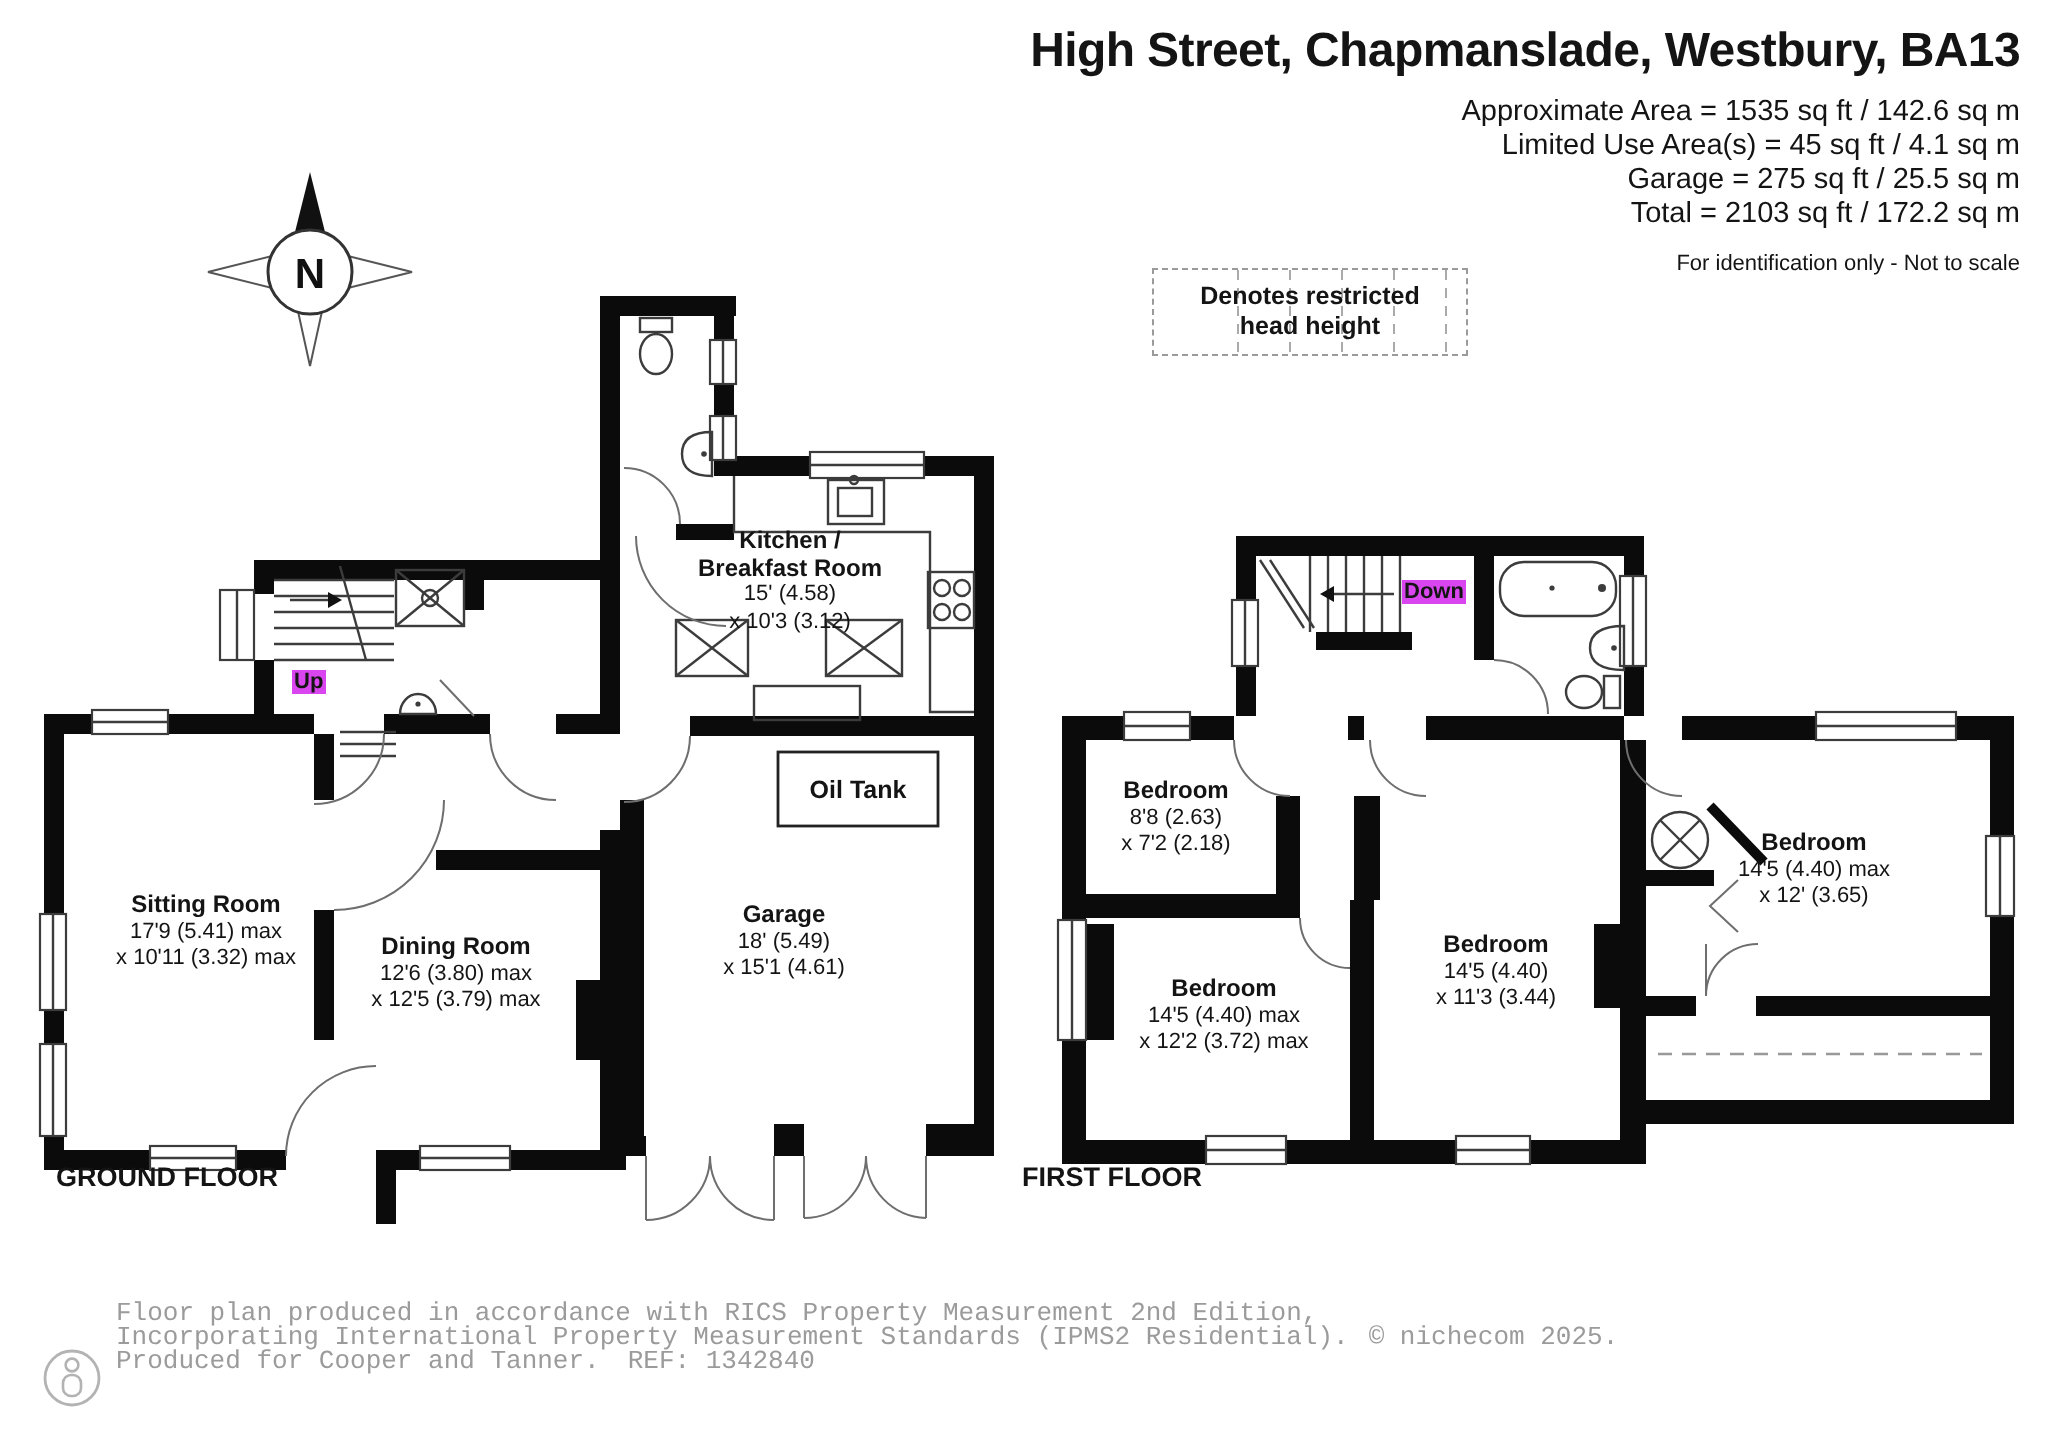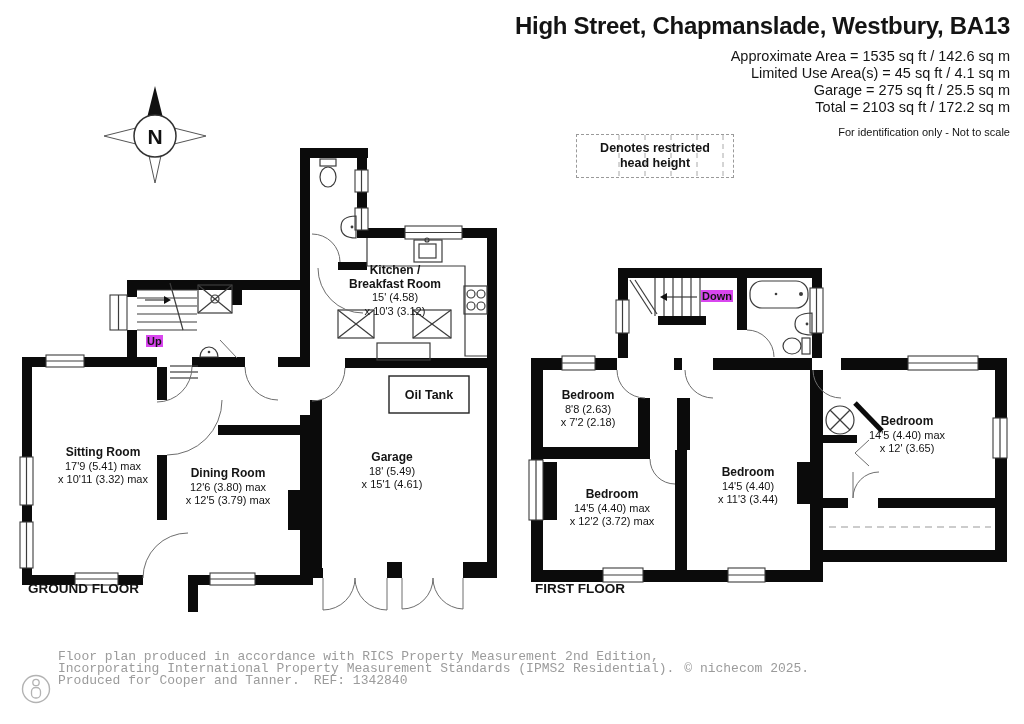--- a/index.html
+++ b/index.html
@@ -347,21 +347,21 @@
   <div class="rname">Bedroom</div>
   <div class="rdims">14'5 (4.40)</div>
   <div class="rdims">x 11'3 (3.44)</div>
 </div>
 <div class="room-label" style="left:832px;top:415px">
   <div class="rname">Bedroom</div>
   <div class="rdims">14'5 (4.40) max</div>
   <div class="rdims">x 12' (3.65)</div>
 </div>
 <div class="stair-label" style="left:701px;top:290px">Down</div>
-<div class="floor-label" style="left:535px;top:581px">FIRST FLOOR</div>
+<div class="floor-label" style="left:511px;top:581px">FIRST FLOOR</div>
 
 <div class="footer">
   <div>Floor plan produced in accordance with RICS Property Measurement 2nd Edition,</div>
   <div>
     <span>Incorporating International Property Measurement Standards (IPMS2 Residential).</span><span class="cr">© nichecom 2025.</span>
   </div>
   <div>
     <span>Produced for Cooper and Tanner.</span><span class="ref">REF: 1342840</span>
   </div>
 </div>

